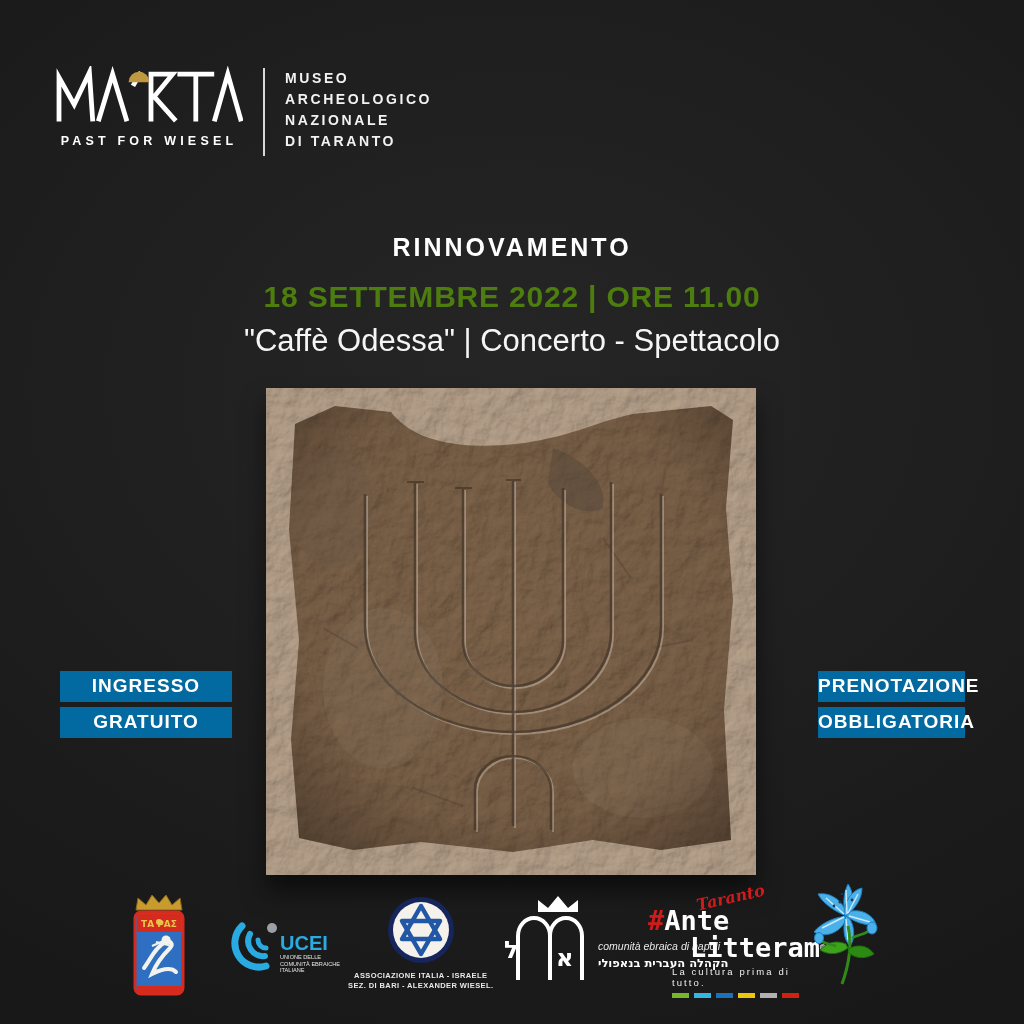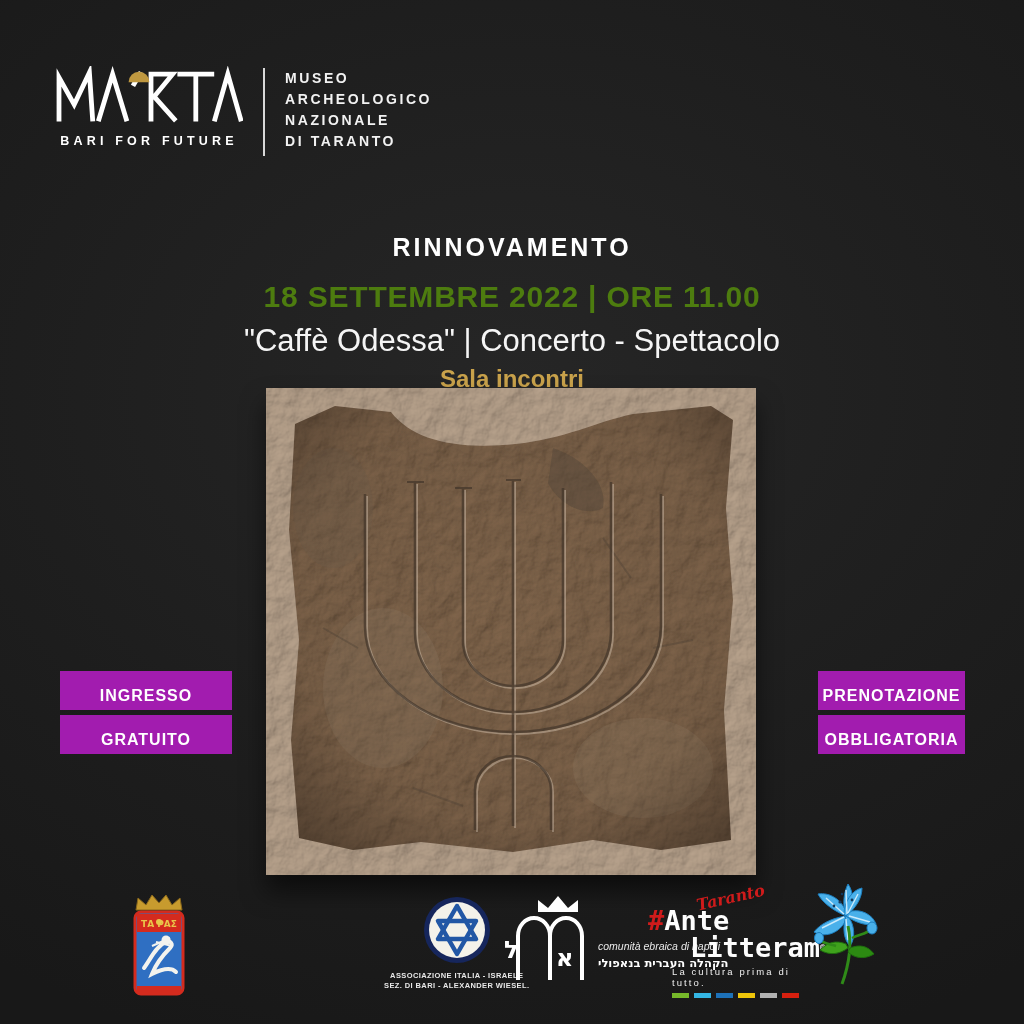--- a/index.html
+++ b/index.html
@@ -26,28 +26,28 @@
   .evt-date { margin-top:18px; font-size:30px; font-weight:800; letter-spacing:0.8px; color:#4d7c0f; }
   .evt-show { margin-top:9px; font-size:31px; font-weight:400; color:#f5f5f5; }
   .evt-venue { margin-top:6px; font-size:24px; font-weight:700; color:#c9a24b; }
   
   .tablet { position:absolute; left:263px; top:388px; width:500px; height:490px;
             filter: drop-shadow(0 16px 12px rgba(0,0,0,0.55)); }
   
   .badges { position:absolute; top:671px; display:flex; flex-direction:column; gap:5px; }
   .badges.left  { left:60px;  width:172px; }
   .badges.right { right:59px; width:147px; }
-  .badge { background:#a21caf; color:#ffffff; font-weight:700; font-size:16px;
-           letter-spacing:1px; text-align:center; padding:16px 0 5px; }
+  .badge { background:#0369a1; color:#ffffff; font-weight:700; font-size:19px;
+           letter-spacing:1px; text-align:center; padding:4px 0 5px; }
   
   .partners { position:absolute; left:0; top:882px; width:1024px; height:130px; }
   .partner { position:absolute; display:flex; flex-direction:column; align-items:center; }
   .p-taranto { left:126px; top:8px; }
   .p-ucei { left:228px; top:30px; }
-  .p-israele { left:384px; top:12px; text-align:center; }
+  .p-israele { left:348px; top:12px; text-align:center; }
   .p-israele .cap { margin-top:5px; font-size:7.5px; font-weight:700; letter-spacing:0.4px; line-height:9.5px; color:#e8e8e8; }
   .p-napoli { left:492px; top:10px; flex-direction:row; align-items:flex-end; gap:10px; }
   .p-napoli .txt { padding-bottom:14px; }
   .p-napoli .it { font-size:10.5px; color:#e9e9e9;font-style:italic; }
   .p-napoli .he { font-size:11.5px; font-weight:700; color:#ffffff; margin-top:4px; font-family:"DejaVu Sans", sans-serif; }
   .p-ante { left:648px; top:6px; width:160px; align-items:flex-start; }
   .ante-city { color:#cf1b1b; font-size:16px; font-style:italic; font-weight:700;
                font-family:"DejaVu Serif", serif; transform:rotate(-13deg); margin-left:48px; }
   .ante-line { font-family:"DejaVu Sans Mono", monospace; font-size:27px; font-weight:700; line-height:27px; color:#fdfdfd; }
   .ante-line .hash { color:#cf1b1b; }
@@ -68,37 +68,36 @@
         <g stroke="#ffffff" stroke-width="6" fill="none" stroke-linecap="square">
           <path d="M5,66 V14 L24,48 L43,8 L47,66"></path>
           <path d="M55,66 L72,10 L89,66"></path>
           <path d="M99,22 L106,10"></path>
           <path d="M120,66 V10 H147 L124,38 L149,66"></path>
           <path d="M156,10 H196 M176,10 V66"></path>
           <path d="M200,66 L216,10 L232,66"></path>
         </g>
         <path d="M92,20 A13,13 0 0 1 118,20 Z" fill="#bf9840"></path>
       </svg>
-      <div class="tagline">BARI FOR FUTURE</div>
+      <div class="tagline">PAST FOR WIESEL</div>
     </div>
     <div class="logo-divider"></div>
     <div class="museum-name">
       <div>MUSEO</div>
       <div>ARCHEOLOGICO</div>
       <div>NAZIONALE</div>
       <div>DI TARANTO</div>
     </div>
   </div>
 </div>
 
 <div class="event">
   <div class="evt-name">RINNOVAMENTO</div>
   <div class="evt-date">18 SETTEMBRE 2022 | ORE 11.00</div>
   <div class="evt-show">"Caffè Odessa" | Concerto - Spettacolo</div>
-  <div class="evt-venue">Sala incontri</div>
 </div>
 
 <svg class="tablet" viewBox="0 0 500 490">
   <defs>
     <filter id="stone" x="-5%" y="-5%" width="110%" height="110%">
       <feTurbulence type="fractalNoise" baseFrequency="0.05 0.045" numOctaves="5" seed="11" result="noise"></feTurbulence>
       <feDiffuseLighting in="noise" lighting-color="#b7a28c" surfaceScale="2.6" result="lit">
         <feDistantLight azimuth="230" elevation="58"></feDistantLight>
       </feDiffuseLighting>
       <feBlend in="lit" in2="SourceGraphic" mode="multiply"></feBlend>
@@ -175,20 +174,34 @@
       <rect x="11" y="24" width="44" height="18" fill="#d42b1e"></rect>
       <text x="33" y="37" text-anchor="middle" font-size="9" font-weight="bold" fill="#e9c64a" font-family="DejaVu Sans, sans-serif">ΤΑ ΡΑΣ</text>
       <circle cx="33" cy="32" r="3" fill="#e9c64a"></circle>
       <path d="M18,78 C24,70 30,56 40,52 C44,50 48,54 44,58 C38,64 30,74 26,84 C34,80 44,76 50,82" fill="none" stroke="#f3f3ee" stroke-width="4" stroke-linecap="round"></path>
       <circle cx="40" cy="50" r="4.5" fill="#f3f3ee"></circle>
       <path d="M26,56 L44,48 M30,52 L46,56" stroke="#f3f3ee" stroke-width="2"></path>
       <rect x="11" y="96" width="44" height="8" fill="#d42b1e"></rect>
     </svg>
   </div>
 
+  <div class="partner p-ucei">
+    <svg width="118" height="62" viewBox="0 0 118 62">
+      <g stroke="#29abe2" fill="none" stroke-linecap="round">
+        <path d="M14,14 A24,24 0 0 0 38,54" stroke-width="7"></path>
+        <path d="M22,22 A15,15 0 0 0 37,44" stroke-width="6"></path>
+        <path d="M30,28 A8,8 0 0 0 38,36" stroke-width="5"></path>
+      </g>
+      <circle cx="44" cy="16" r="5" fill="#9aa0a6"></circle>
+      <text x="52" y="38" font-size="20" font-weight="bold" fill="#29abe2" font-family="Liberation Sans, sans-serif">UCEI</text>
+      <text x="52" y="47" font-size="5.6" fill="#e5e5e5" font-family="Liberation Sans, sans-serif">UNIONE DELLE</text>
+      <text x="52" y="53.5" font-size="5.6" fill="#e5e5e5" font-family="Liberation Sans, sans-serif">COMUNITÀ EBRAICHE</text>
+      <text x="52" y="60" font-size="5.6" fill="#e5e5e5" font-family="Liberation Sans, sans-serif">ITALIANE</text>
+    </svg>
+  </div>
 
   <div class="partner p-israele">
     <svg width="72" height="72" viewBox="0 0 72 72">
       <circle cx="36" cy="36" r="33" fill="#16265c"></circle>
       <circle cx="36" cy="36" r="28" fill="#f4f2ea"></circle>
       <g fill="none" stroke="#2257a5" stroke-width="4.5" stroke-linejoin="round">
         <path d="M36,12 L55,45 L17,45 Z"></path>
         <path d="M36,60 L17,27 L55,27 Z"></path>
       </g>
     </svg>

